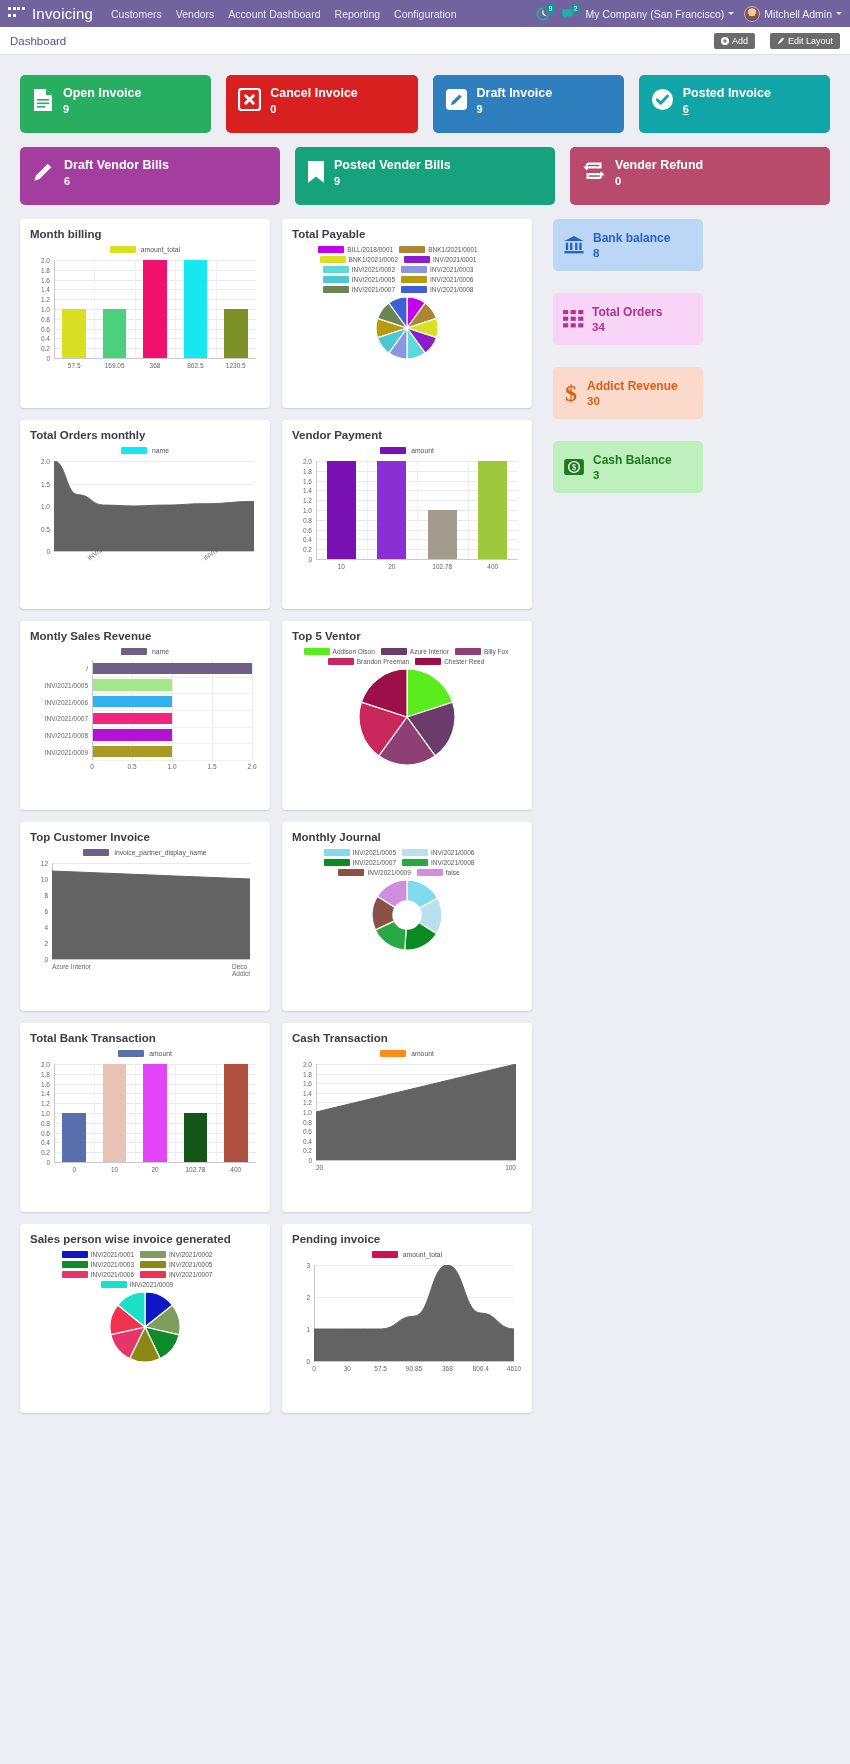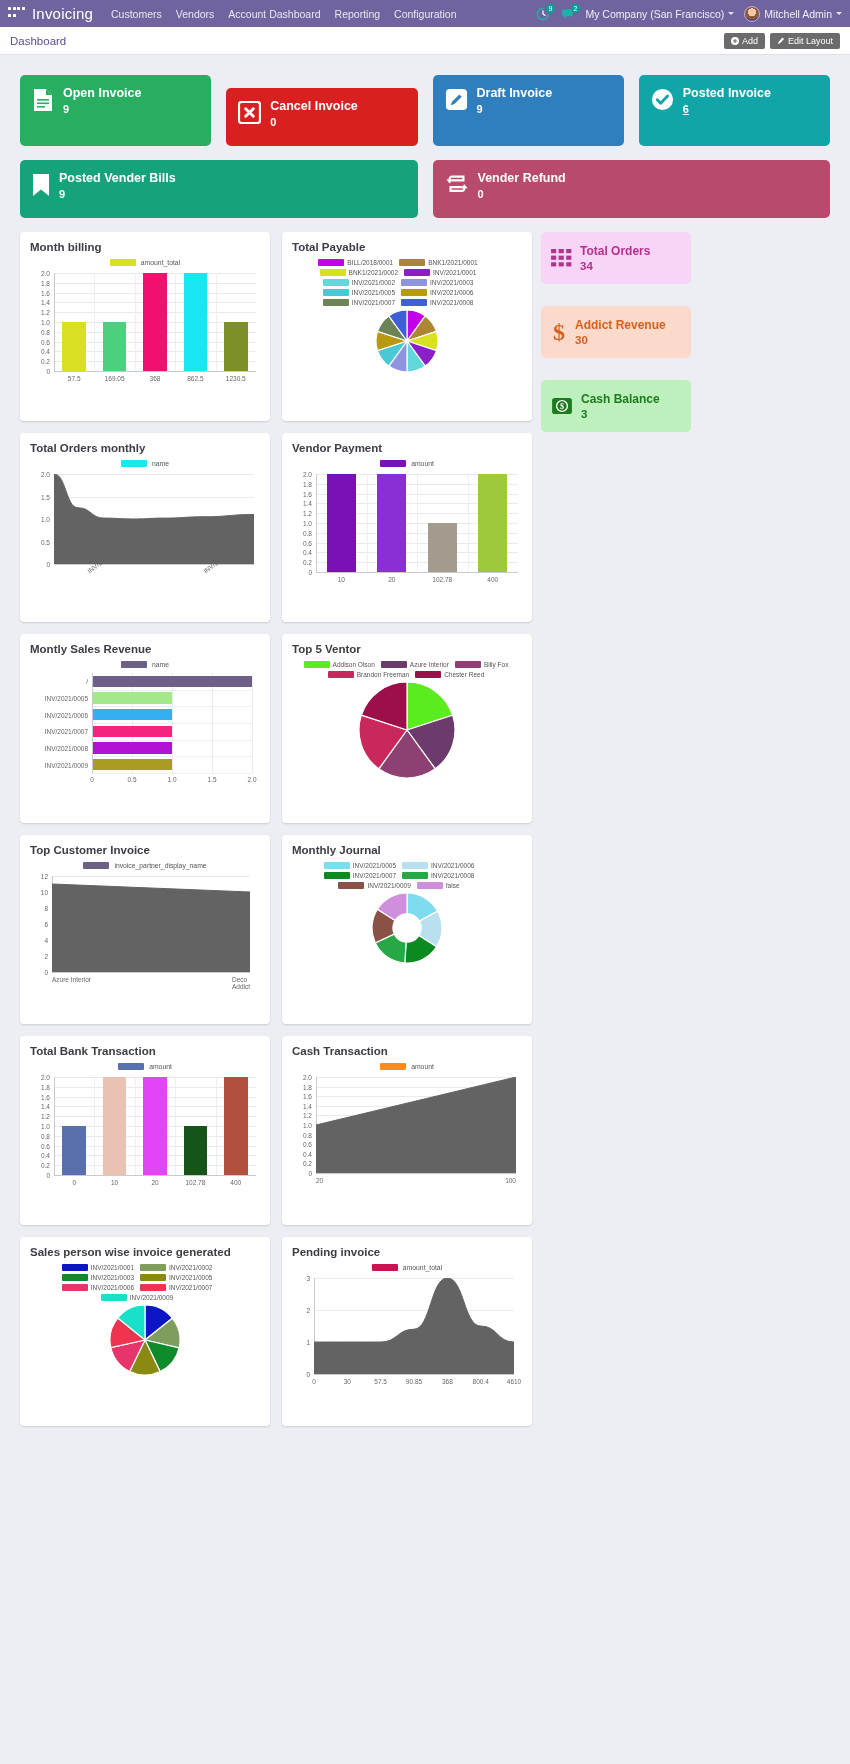--- a/index.html
+++ b/index.html
@@ -37,40 +37,40 @@
     background:radial-gradient(circle at 50% 38%, #f2c7a8 0 36%, #8b5a3c 37% 62%, #5b4a7a 63% 100%);
     border:1px solid #b9b2d4;
   }
 
   
   .control {
     height:28px; background:#fff; display:flex; align-items:center;
     padding:0 10px; border-bottom:1px solid #dfe1e6;
   }
   .breadcrumb { color:#5b4d93; font-size:11.5px; }
-  .ctrl-btns { margin-left:auto; display:flex; gap:5px; }
+  .ctrl-btns { margin-left:auto; display:flex; gap:15px; }
   .btn {
     background:#6b6b6b; color:#fff; border:none; border-radius:2px;
     font-size:9px; padding:3px 7px; display:flex; align-items:center; gap:3px;
     font-family:"Liberation Sans",sans-serif; cursor:pointer;
   }
 
   
   .page { padding:20px; }
   .tile-row { display:flex; gap:15px; margin-bottom:14px; }
   .tile {
     flex:1; border-radius:5px; padding:11px 12px; color:#fff;
     display:flex; align-items:flex-start; gap:9px; min-height:58px;
   }
   .tile .ti { flex:0 0 auto; margin-top:2px; }
   .tile .tt { font-size:12.5px; font-weight:bold; line-height:14px; }
   .tile .tv { font-size:11px; font-weight:bold; margin-top:3px; }
   .tile .tv.ul { text-decoration:underline; }
 
-  .columns { display:flex; align-items:flex-start; }
+  .columns { display:flex; gap:12px; align-items:flex-start; }
   .grid-col { width:521px; display:flex; flex-wrap:wrap; gap:12px; }
   .side-col { width:150px; display:flex; flex-direction:column; gap:22px; padding-top:0px;}
 
   .card {
     width:250px; background:#fff; border-radius:4px;
     box-shadow:0 1px 2px rgba(0,0,0,.14); padding:9px 10px 10px 10px;
   }
   .card h3 { font-size:11.5px; color:#3c3c46; font-weight:bold; margin-bottom:6px; }
   .card-body { height:152px; position:relative; }
 
@@ -173,21 +173,21 @@
               <rect x="5" y="18" width="8" height="1.6"></rect>
             </g>
           </svg>
       </span>
       <span>
         <div class="tt">Open Invoice</div>
         <div class="tv">9</div>
       </span>
     </div>
 
-    <div class="tile" id="tile1" style="background: rgb(217, 32, 32); margin-top: 13px;">
+    <div class="tile" id="tile1" style="background: rgb(217, 32, 32);">
       <span class="ti">
         <svg width="23" height="23" viewBox="0 0 24 24">
             <rect x="1" y="1" width="22" height="22" rx="3" fill="none" stroke="#fff" stroke-width="2.4"></rect>
             <path d="M8 8l8 8M16 8l-8 8" stroke="#fff" stroke-width="3" stroke-linecap="round"></path>
           </svg>
       </span>
       <span>
         <div class="tt">Cancel Invoice</div>
         <div class="tv">0</div>
       </span>
@@ -215,20 +215,32 @@
       </span>
       <span>
         <div class="tt">Posted Invoice</div>
         <div class="tv ul">6</div>
       </span>
     </div>
   </div>
 
   <div class="tile-row">
 
+    <div class="tile" id="tile5" style="background: rgb(164, 62, 158);">
+      <span class="ti">
+        <svg width="23" height="23" viewBox="0 0 24 24">
+            <path d="M2.4 21.6l1.8-5.4L16.8 3.6l3.6 3.6L7.8 19.8z" fill="#fff"></path>
+            <path d="M16.8 3.6l3.6 3.6" stroke="#a43e9e" stroke-width="1.2"></path>
+          </svg>
+      </span>
+      <span>
+        <div class="tt">Draft Vendor Bills</div>
+        <div class="tv">6</div>
+      </span>
+    </div>
 
     <div class="tile" id="tile6" style="background: rgb(22, 163, 123);">
       <span class="ti">
         <svg width="18" height="24" viewBox="0 0 18 24">
             <path d="M1 1h16v22l-8-6.4L1 23z" fill="#fff"></path>
           </svg>
       </span>
       <span>
         <div class="tt">Posted Vender Bills</div>
         <div class="tv">9</div>
@@ -764,20 +776,38 @@
               <div class="" style="position: absolute; left: 188.667px; top: 104px; font-size: 6.5px; color: rgb(102, 102, 102); transform: translateX(-50%); white-space: nowrap;">800.4</div>
               <div class="" style="position: absolute; left: 222px; top: 104px; font-size: 6.5px; color: rgb(102, 102, 102); transform: translateX(-50%); white-space: nowrap;">4610</div>
             </div>
         </div>
       </div>
 
 
     </div>
 
     <div class="side-col">
+      <div class="stat" id="st0" style="background: rgb(188, 214, 245);">
+        <span class="sti">
+          <svg width="22" height="20" viewBox="0 0 24 22">
+              <path d="M12 1L1.5 6.5h21z" fill="#2563c9"></path>
+              <g fill="#2563c9">
+                <rect x="3" y="8.5" width="2.6" height="8"></rect>
+                <rect x="7.6" y="8.5" width="2.6" height="8"></rect>
+                <rect x="13.2" y="8.5" width="2.6" height="8"></rect>
+                <rect x="17.8" y="8.5" width="2.6" height="8"></rect>
+                <rect x="1.5" y="17.6" width="21" height="2.6"></rect>
+              </g>
+            </svg>
+        </span>
+        <span>
+          <div class="stt" style="color: rgb(37, 99, 201);">Bank balance</div>
+          <div class="stv" style="color: rgb(37, 99, 201);">8</div>
+        </span>
+      </div>
 
       <div class="stat" id="st1" style="background: rgb(248, 213, 246);">
         <span class="sti">
           <svg width="21" height="18" viewBox="0 0 22 19">
               <g fill="#b2328e">
                 <rect x="0" y="0" width="5.4" height="4.4"></rect>
                 <rect x="8" y="0" width="5.4" height="4.4"></rect>
                 <rect x="16" y="0" width="5.4" height="4.4"></rect>
                 <rect x="0" y="7" width="5.4" height="4.4"></rect>
                 <rect x="8" y="7" width="5.4" height="4.4"></rect>

